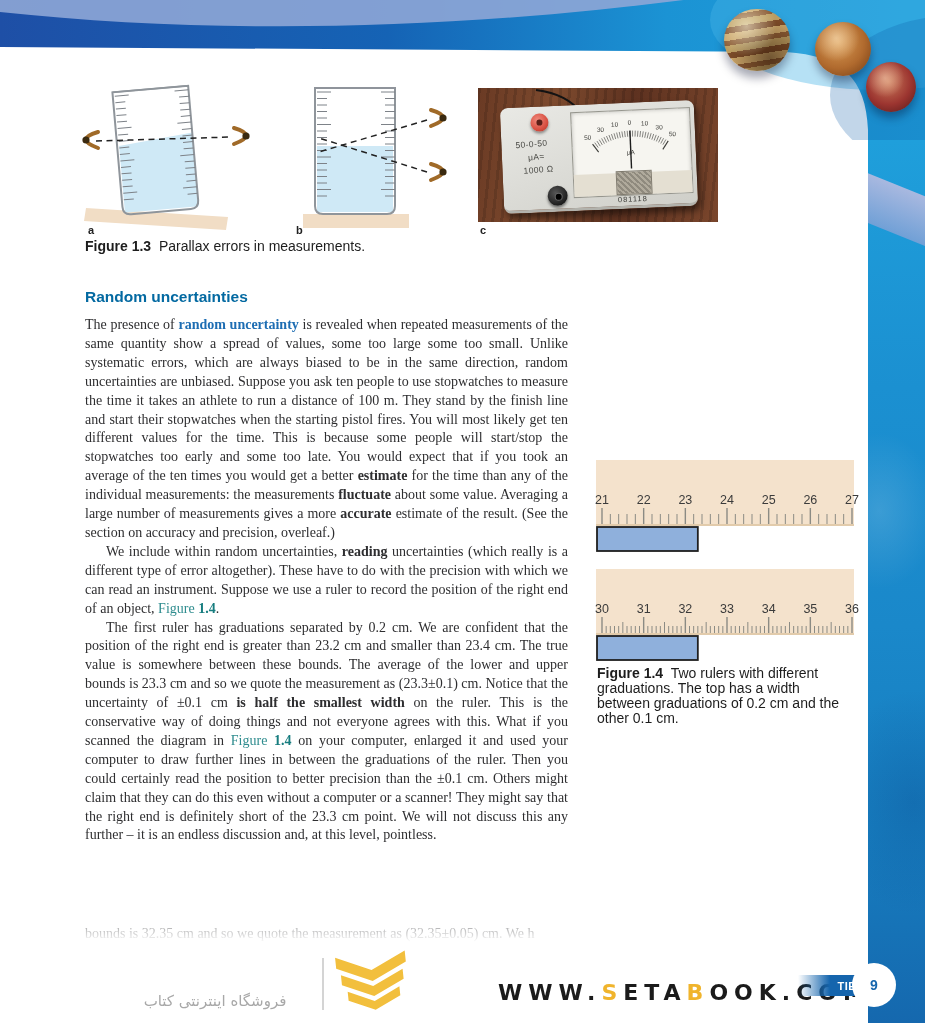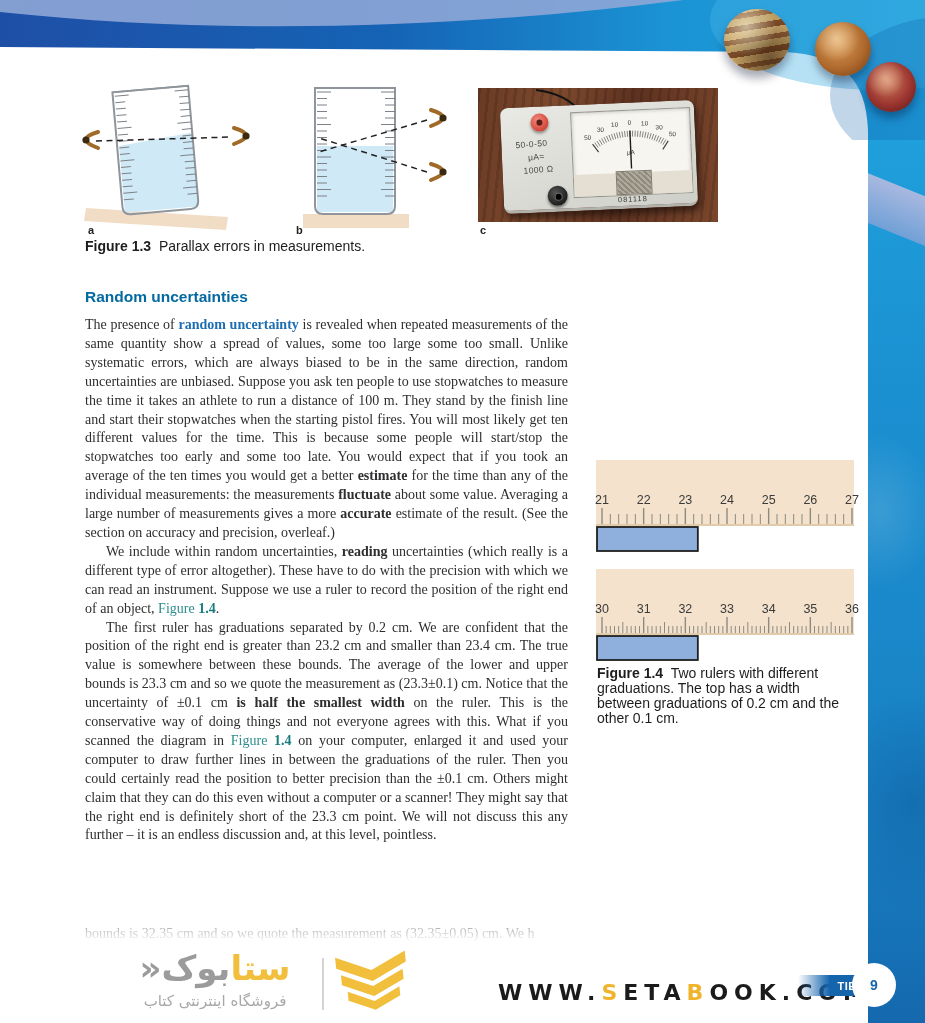--- a/index.html
+++ b/index.html
@@ -426,23 +426,20 @@
       <line x1="258" y1="48" x2="258" y2="64" stroke="#8b8b84" stroke-width="1.4"></line>
       <rect x="3" y="67" width="100.83333333333321" height="24" fill="#8fb0dc" stroke="#1f1f1f" stroke-width="1.8"></rect>
     </svg>
   <div class="abs caption fig14-caption">
     <b>Figure 1.4</b>&nbsp;
     <span>Two rulers with different graduations. The top has a width between graduations of 0.2 cm and the other 0.1 cm.</span>
   </div>
 
   <div class="abs fade-overlay"></div>
 
-  <div class="abs logo-word fa">
-    <span class="lg-gold">ستا</span><span class="lg-grey">بوک«</span>
-  </div>
   <div class="abs logo-tagline fa">فروشگاه اینترنتی کتاب</div>
   <div class="abs logo-divider"></div>
   <svg class="abs chevrons" width="82" height="68" viewBox="0 0 82 68">
     <path d="M6,4 L41,20 L76,4 L76,15 L41,31 L6,15 Z" fill="#f2bf3d"></path>
     <path d="M10,22 L41,36 L72,22 L72,32 L41,46 L10,32 Z" fill="#f2bf3d"></path>
     <path d="M15,39 L41,51 L67,39 L67,48 L41,60 L15,48 Z" fill="#f2bf3d"></path>
   </svg>
   <div class="abs url-line"><span class="u-dark">WWW.</span><span class="u-gold">S</span><span class="u-dark">ETA</span><span class="u-gold">B</span><span class="u-dark">OOK.COM</span></div>
 
   <div class="abs chapter-band">

